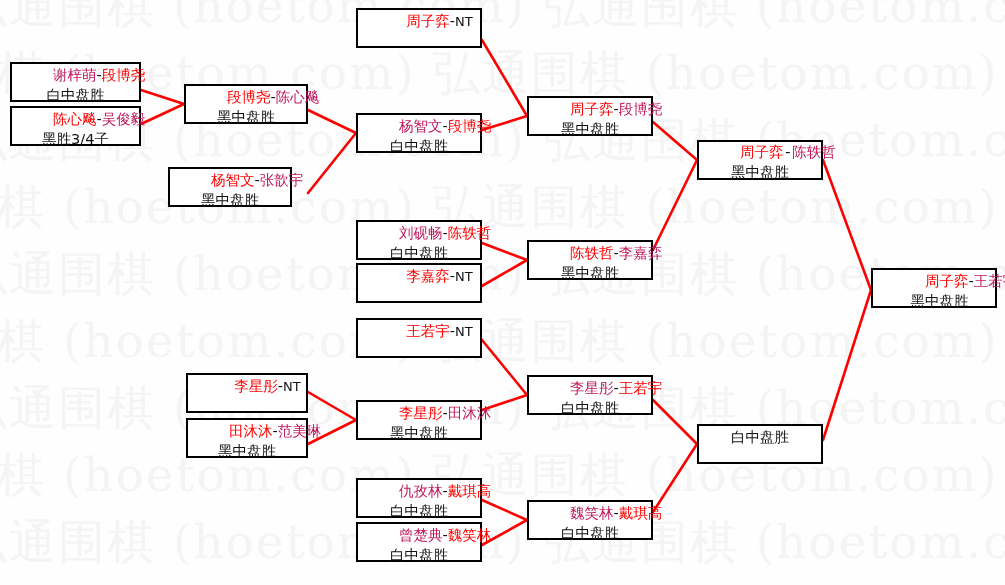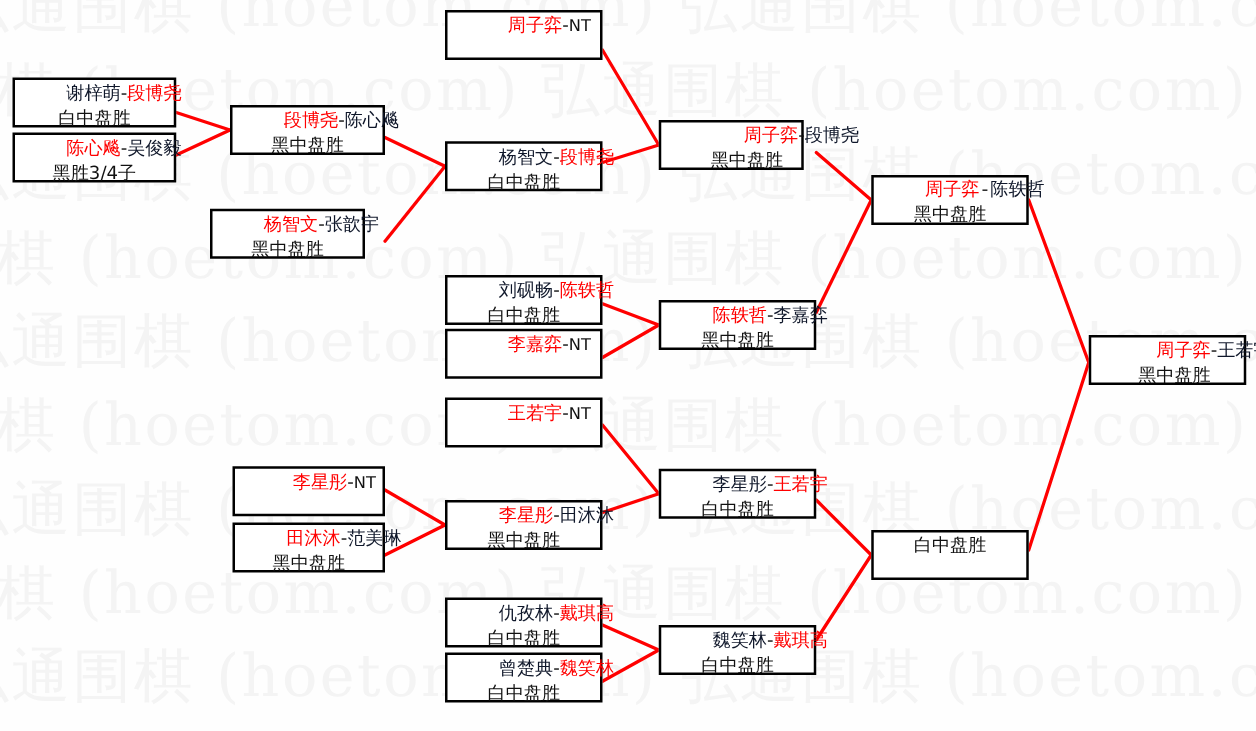--- a/index.html
+++ b/index.html
@@ -67,21 +67,21 @@
     color: #111111;
     padding-top: 2px;
     font-family: "DejaVu Sans", "Liberation Sans", sans-serif;
   }
   .match-line {
     white-space: nowrap;
     display: block;
   }
   .players { letter-spacing: 0px; margin-left: 41px; }
   .winner { color: #ff0000; }
-  .loser  { color: #0f172a; }
+  .loser  { color: #be185d; }
   .sep    { color: #111111; }
   .nt     { color: #111111; font-size: 13px; }
   .result { color: #111111; }
 </style>
 </head>
 <body>
 
 <div id="stage">
 
   <div id="watermark-layer">
@@ -136,21 +136,21 @@
         <span class="match-line players"><span class="winner">杨智文</span><span class="sep">-</span><span class="loser">张歆宇</span></span>
         <span class="match-line result">黑中盘胜</span>
       </div>
       <div class="match-box" style="left: 356px; top: 8px; width: 126px; height: 40px; border-color: rgb(0, 0, 0);">
         <span class="match-line players"><span class="winner">周子弈</span><span class="sep">-</span><span class="nt">NT</span></span>
       </div>
       <div class="match-box" style="left: 356px; top: 113px; width: 126px; height: 40px; border-color: rgb(0, 0, 0);">
         <span class="match-line players"><span class="loser">杨智文</span><span class="sep">-</span><span class="winner">段博尧</span></span>
         <span class="match-line result">白中盘胜</span>
       </div>
-      <div class="match-box" style="left: 527px; top: 96px; width: 116px; height: 40px; border-color: rgb(0, 0, 0); padding-left: 25px;">
+      <div class="match-box" style="left: 527px; top: 96px; width: 126px; height: 40px; border-color: rgb(0, 0, 0);">
         <span class="match-line players"><span class="winner">周子弈</span><span class="sep">-</span><span class="loser">段博尧</span></span>
         <span class="match-line result">黑中盘胜</span>
       </div>
       <div class="match-box" style="left: 356px; top: 220px; width: 126px; height: 40px; border-color: rgb(0, 0, 0);">
         <span class="match-line players"><span class="loser">刘砚畅</span><span class="sep">-</span><span class="winner">陈轶哲</span></span>
         <span class="match-line result">白中盘胜</span>
       </div>
       <div class="match-box" style="left: 356px; top: 263px; width: 126px; height: 40px; border-color: rgb(0, 0, 0); text-align: center;">
         <span class="match-line players"><span class="winner">李嘉弈</span><span class="sep">-</span><span class="nt">NT</span></span>
       </div>

